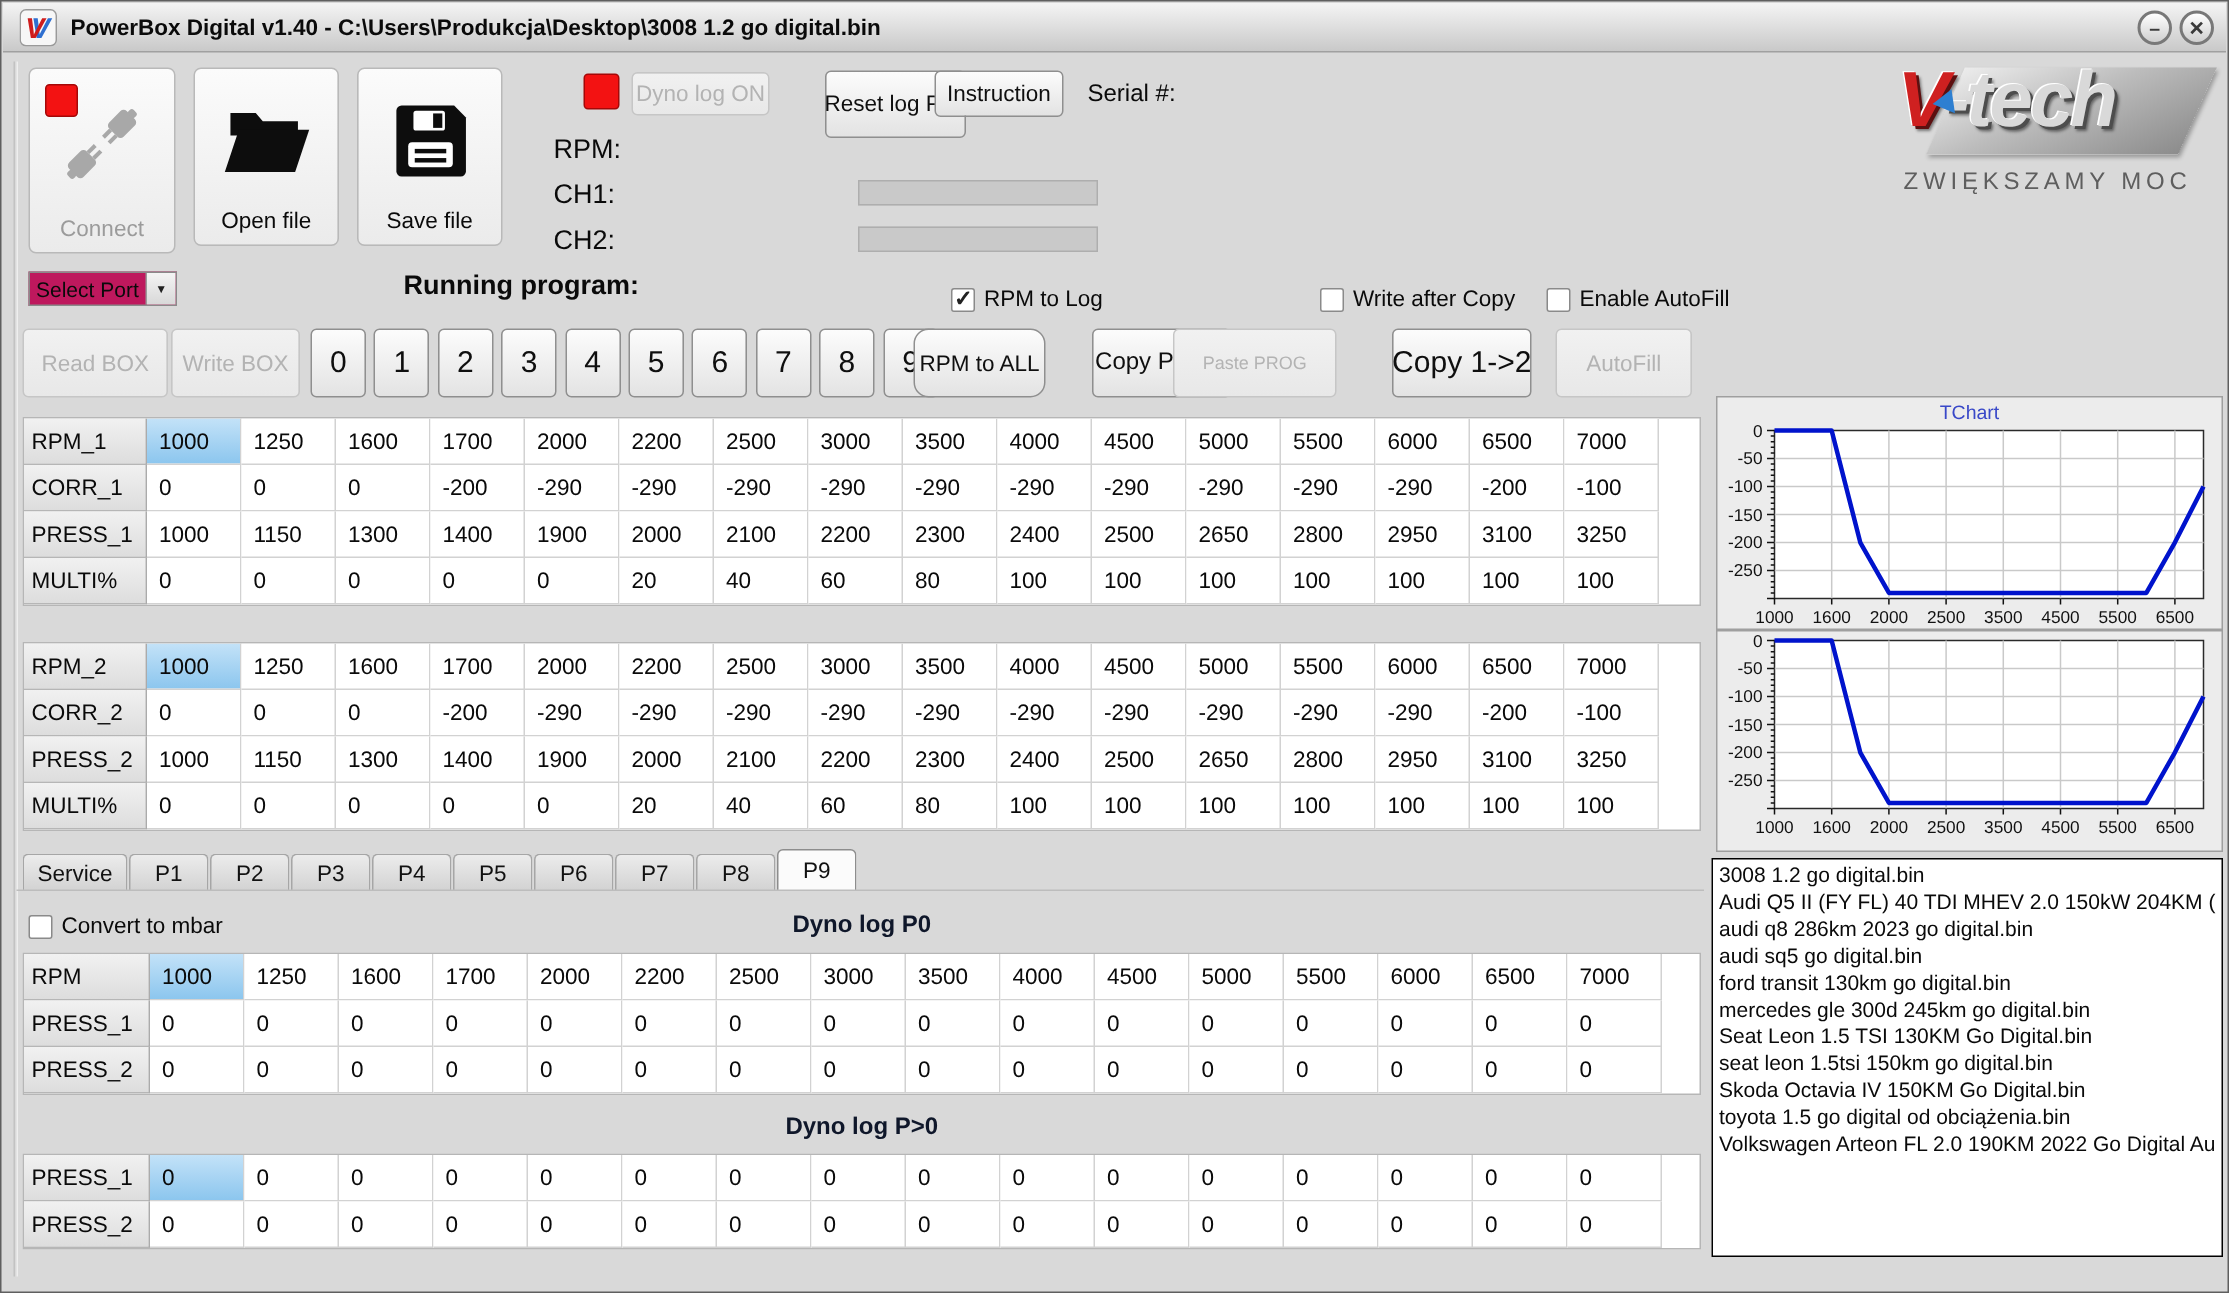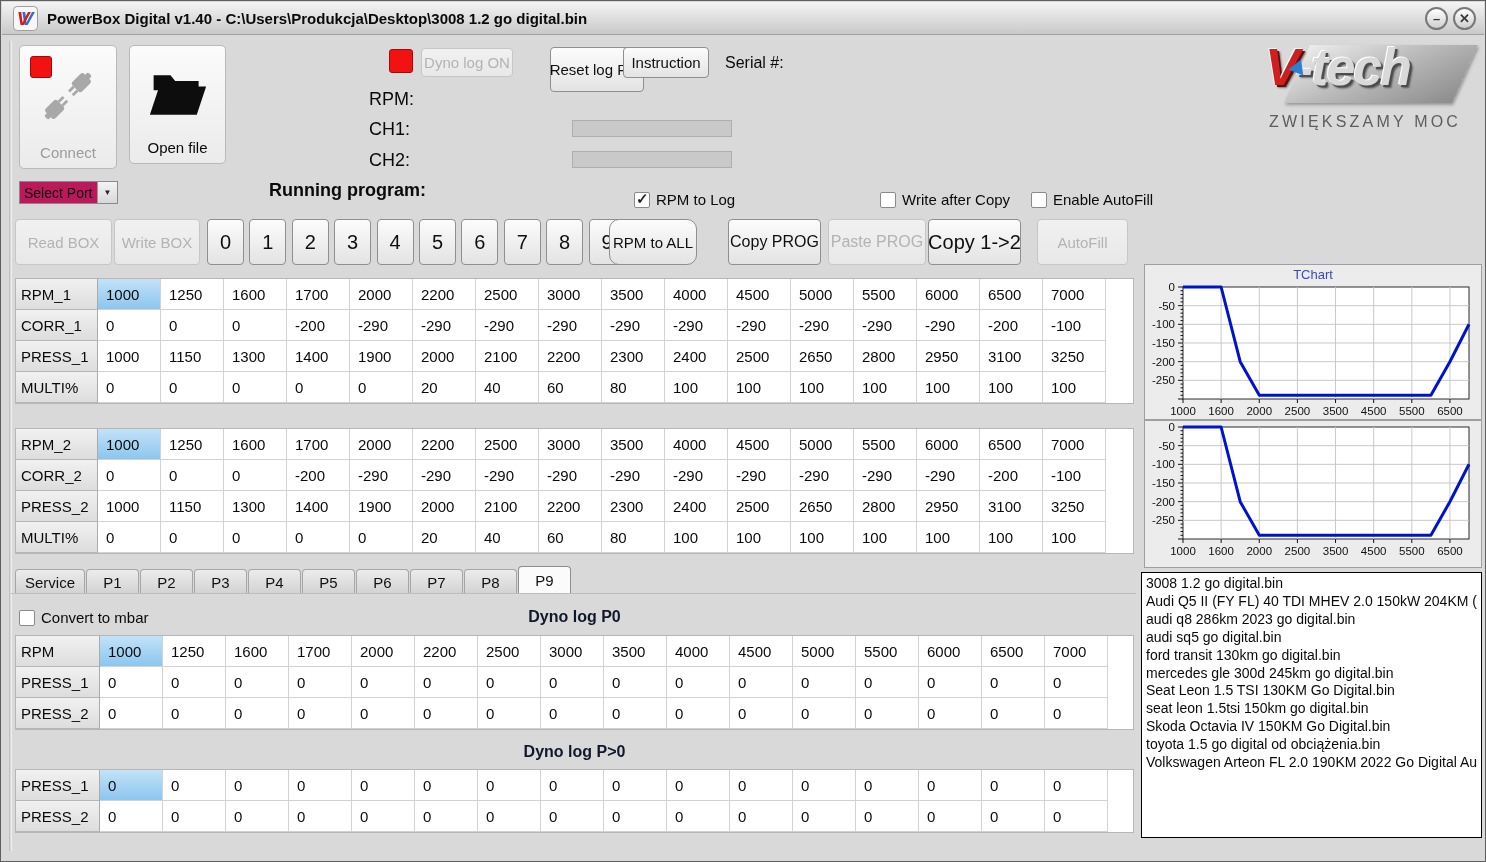--- a/index.html
+++ b/index.html
@@ -120,20 +120,33 @@
   <div class="bigbtn" id="btn-open">
     <div class="ic">
       <svg width="60" height="54" viewBox="0 0 64 56" fill="#0d0d0d">
         <path d="M6 8 h18 l5 6 h25 v10 H6 z"></path>
         <path d="M2 50 L12 20 h50 L52 50 Z"></path>
       </svg>
     </div>
     <span>Open file</span>
   </div>
 
+  <div class="bigbtn" id="btn-save">
+    <div class="ic">
+      <svg width="56" height="56" viewBox="0 0 64 64">
+        <path fill="#0d0d0d" d="M10 5 h40 l9 9 v41 a4 4 0 0 1 -4 4 H10 a4 4 0 0 1 -4 -4 V9 a4 4 0 0 1 4 -4 z"></path>
+        <rect fill="#ffffff" x="19" y="9" width="24" height="15" rx="2"></rect>
+        <rect fill="#0d0d0d" x="34" y="11" width="7" height="11"></rect>
+        <rect fill="#ffffff" x="15" y="33" width="34" height="19" rx="3"></rect>
+        <rect fill="#0d0d0d" x="20" y="38" width="24" height="3.4"></rect>
+        <rect fill="#0d0d0d" x="20" y="45" width="24" height="3.4"></rect>
+      </svg>
+    </div>
+    <span>Save file</span>
+  </div>
 
   <div class="led" style="left:388px;top:48px;width:24px;height:24px;"></div>
   <div class="btn disabled" style="left:420px;top:47px;width:92px;height:29px;">Dyno log ON</div>
   <div class="btn" style="left:549px;top:46px;width:94px;height:45px;">Reset log P&gt;0</div>
   <div class="btn" style="left:622px;top:46px;width:86px;height:31px;">Instruction</div>
   <div class="lbl" style="left:724px;top:53px;font-size:16px;">Serial #:</div>
 
   <div class="lbl" style="left:368px;top:88px;font-size:18px;">RPM:</div>
   <div class="lbl" style="left:368px;top:118px;font-size:18px;">CH1:</div>
   <div class="lbl" style="left:368px;top:149px;font-size:18px;">CH2:</div>
@@ -168,21 +181,21 @@
       <div class="btn">3</div>
       <div class="btn">4</div>
       <div class="btn">5</div>
       <div class="btn">6</div>
       <div class="btn">7</div>
       <div class="btn">8</div>
       <div class="btn">9</div>
     </div>
   <div class="btn" style="left:608px;top:218px;width:88px;height:46px;border-radius:10px;">RPM to ALL</div>
   <div class="btn" style="left:727px;top:218px;width:93px;height:46px;font-size:16px;">Copy PROG</div>
-  <div class="btn disabled" style="left:827px;top:218px;width:98px;height:46px;font-size:16px;">Paste PROG</div>
+  <div class="btn disabled" style="left:781px;top:218px;width:109px;height:46px;font-size:12px;">Paste PROG</div>
   <div class="btn" style="left:927px;top:218px;width:93px;height:46px;font-size:20px;">Copy 1-&gt;2</div>
   <div class="btn disabled" style="left:1036px;top:218px;width:91px;height:46px;">AutoFill</div>
 
   <div class="tpanel" id="t1">
       <div class="grid" style="grid-template-columns: 82px repeat(16, 63px);">
         <div class="cell hdr">RPM_1</div>
         <div class="cell sel">1000</div>
         <div class="cell">1250</div>
         <div class="cell">1600</div>
         <div class="cell">1700</div>

